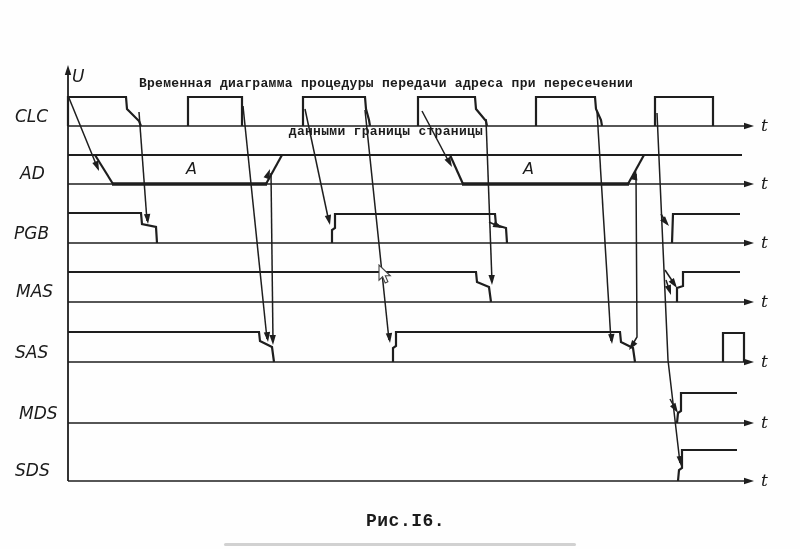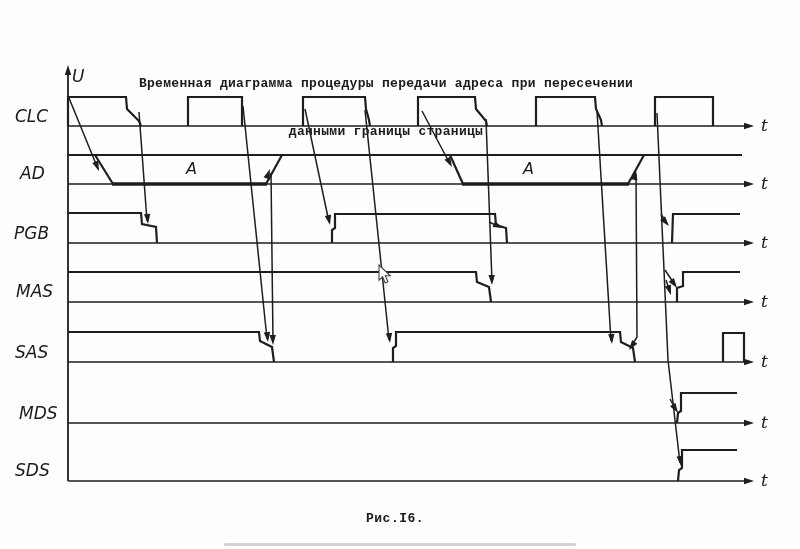--- a/index.html
+++ b/index.html
@@ -3,21 +3,21 @@
 <meta charset="utf-8">
 <style>
   html,body{margin:0;padding:0;background:#e8e8e8;}
   .page{position:relative;width:800px;height:549px;background:#fefefe;overflow:hidden;
         font-family:"Liberation Sans",sans-serif;}
   .title-block{position:absolute;top:44px;left:0;width:800px;text-align:center;
         transform:translateX(-14px);color:#1b1b1b;
         font-family:"Liberation Mono",monospace;font-weight:bold;
         font-size:13px;line-height:16px;letter-spacing:.3px;white-space:pre;}
   .caption{position:absolute;left:366px;top:511px;color:#1b1b1b;
-        font-family:"Liberation Mono",monospace;font-weight:bold;font-size:13px;
+        font-family:"Liberation Mono",monospace;font-weight:bold;font-size:18px;
         letter-spacing:.5px;}
   svg.diagram{position:absolute;left:0;top:0;}
   .sig-label{font-family:"DejaVu Sans",sans-serif;font-style:italic;font-size:17px;fill:#1b1b1b;}
   .axis-label{font-family:"DejaVu Serif",serif;font-style:italic;font-size:17px;fill:#1b1b1b;}
   .bus-label{font-family:"DejaVu Sans",sans-serif;font-style:italic;font-size:16px;fill:#1b1b1b;}
   .cursor{position:absolute;left:378px;top:264px;}
   .smudge{position:absolute;left:224px;top:543px;width:352px;height:3px;
         background:#ababab;opacity:.55;border-radius:2px;}
 </style>
 </head>

